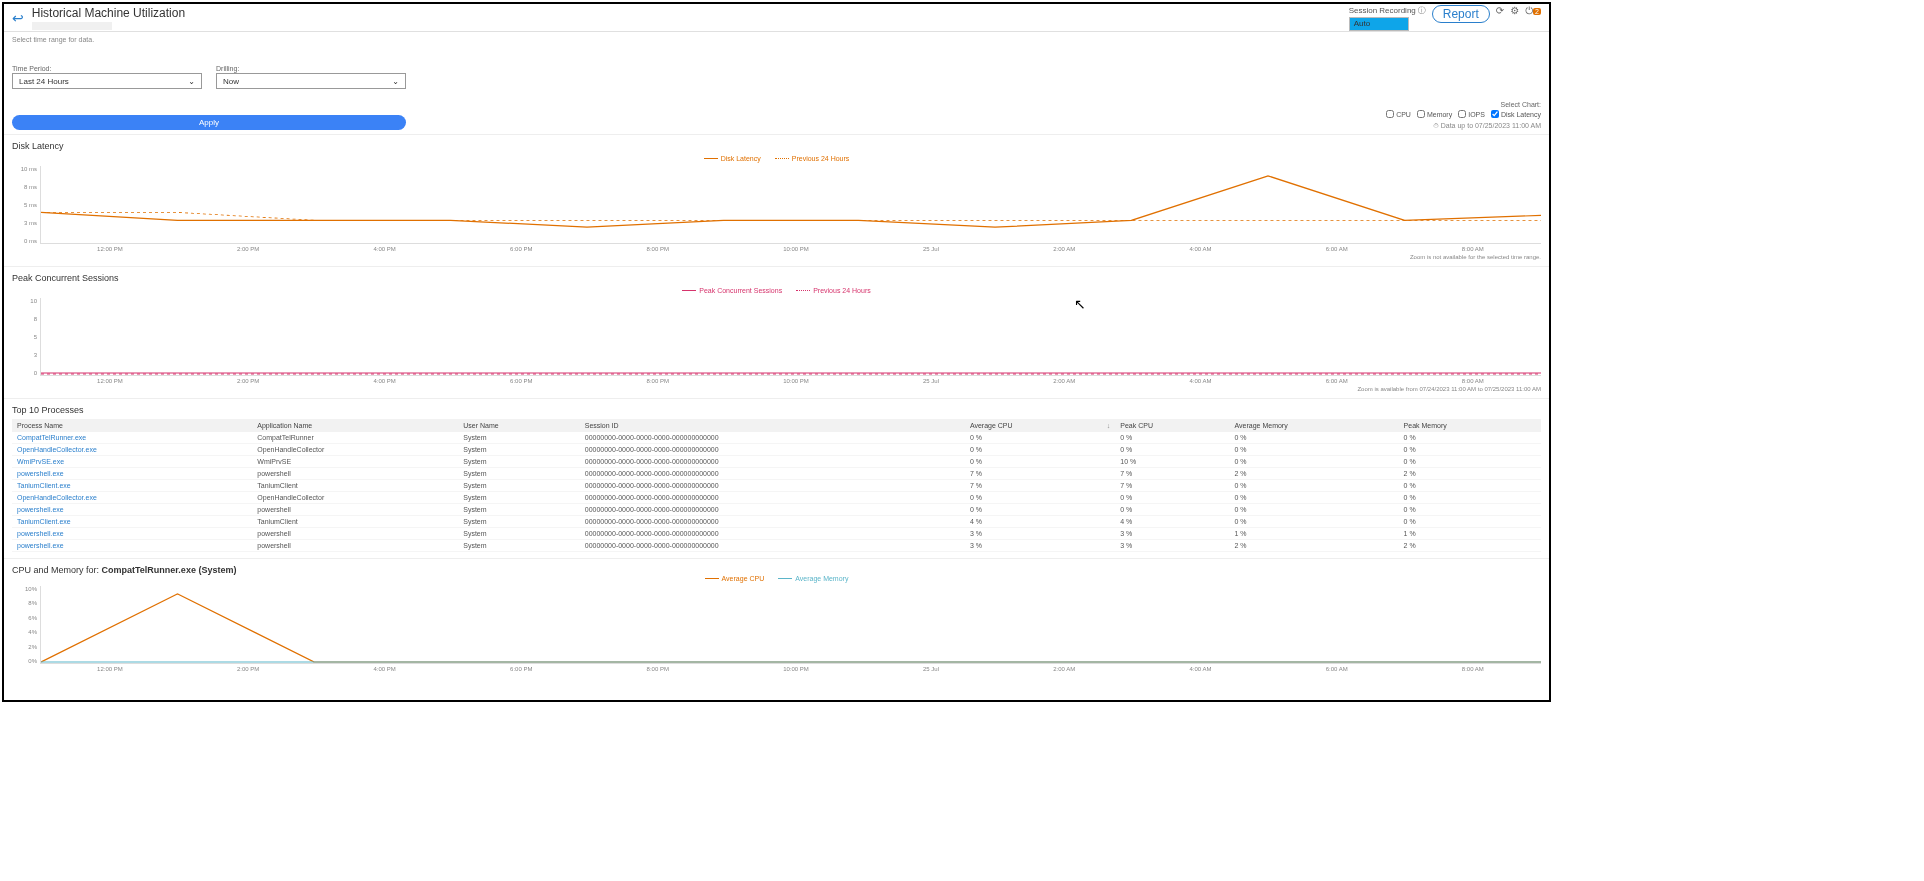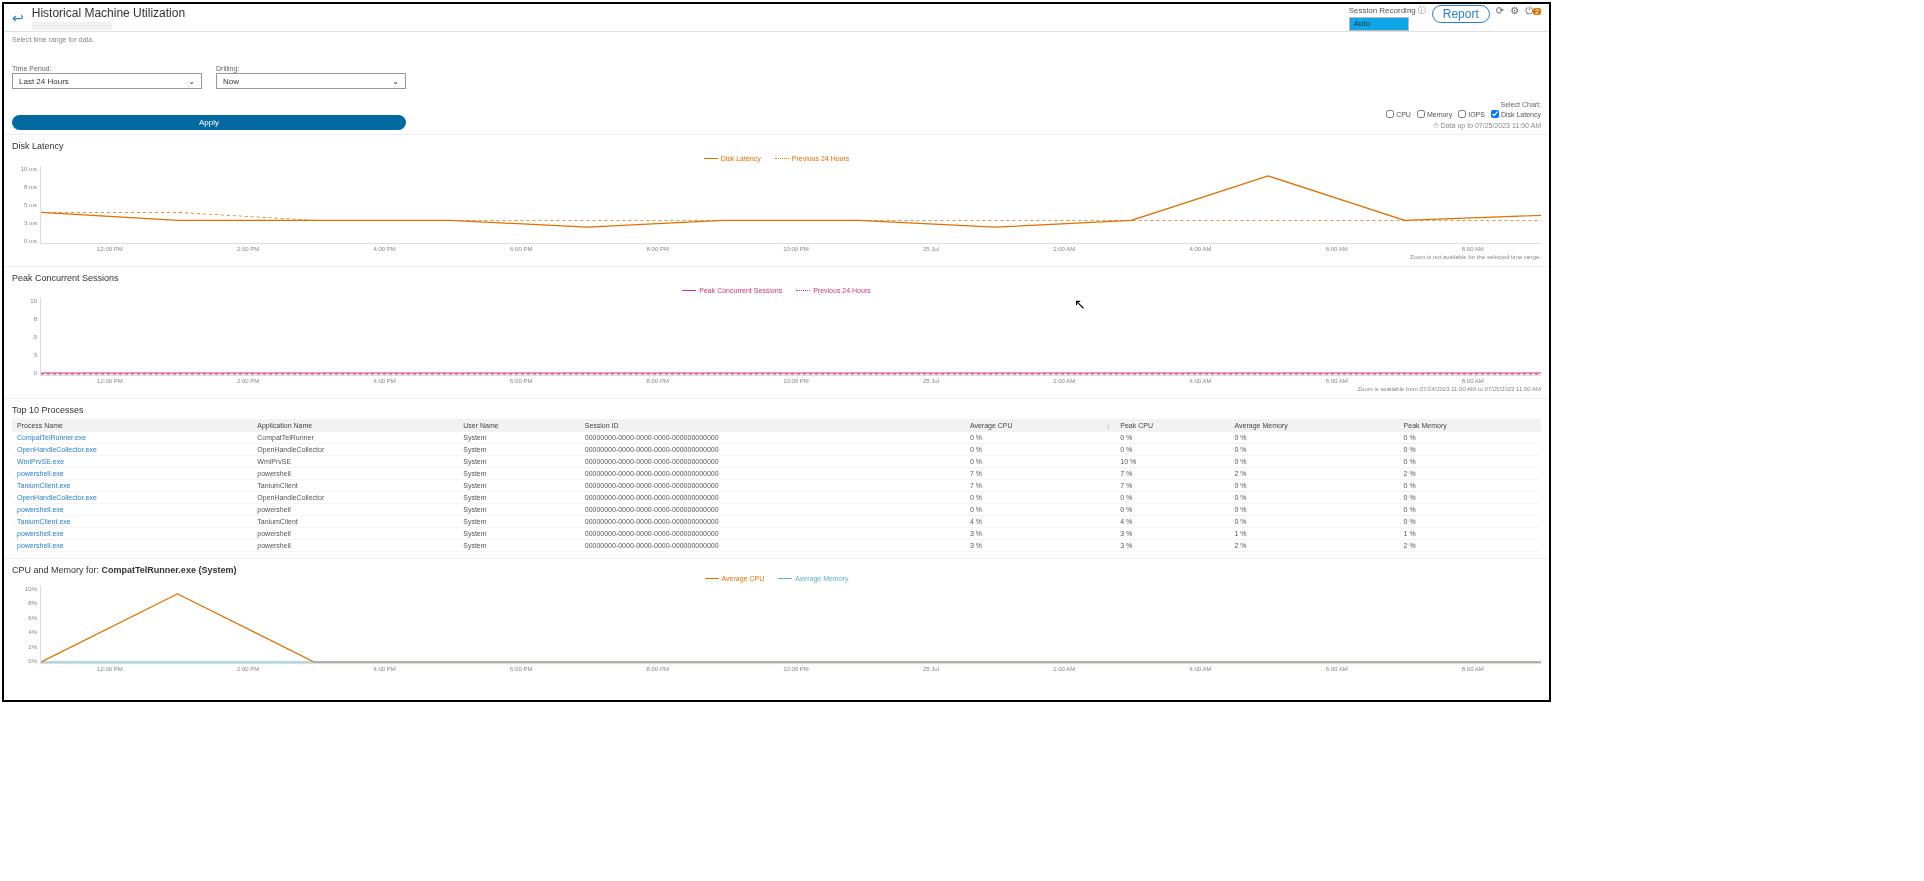--- a/index.html
+++ b/index.html
@@ -17,21 +17,21 @@
 .report-btn { border: 1px solid #2a7fcc; color: #2a7fcc; background: #fff; border-radius: 10px; padding: 1px 10px; font-size: 12px; cursor: pointer; }
 .hicon { color: #666; font-size: 10px; cursor: pointer; }
 .badge { background: #e07000; color: #fff; font-size: 7px; padding: 0 2px; border-radius: 2px; }
 .controls-row { display: flex; align-items: flex-end; justify-content: space-between; padding: 4px 8px; border-bottom: 1px solid #eee; }
 .controls-left { display: flex; flex-direction: column; gap: 20px; }
 .hint { font-size: 7px; color: #888; margin-bottom: 2px; }
 .selects-row { display: flex; gap: 14px; align-items: flex-end; }
 .sel-group { display: flex; flex-direction: column; gap: 1px; }
 .sel-label { font-size: 7px; color: #666; }
 .big-select { border: 1px solid #999; padding: 2px 6px; font-size: 8px; width: 190px; height: 16px; display: flex; justify-content: space-between; align-items: center; background: #fff; cursor: pointer; }
-.apply-btn { background: #0369a1; color: #fff; border: none; border-radius: 10px; padding: 3px 14px; font-size: 8px; cursor: pointer; margin-top: 6px; }
+.apply-btn { background: #3b82f6; color: #fff; border: none; border-radius: 10px; padding: 3px 14px; font-size: 8px; cursor: pointer; margin-top: 6px; }
 .controls-right { display: flex; flex-direction: column; align-items: flex-end; gap: 2px; }
 .sc-label { font-size: 7px; color: #666; }
 .chart-checks { display: flex; gap: 6px; }
 .chk { display: flex; align-items: center; gap: 2px; font-size: 7px; color: #555; }
 .chk input { width: 8px; height: 8px; }
 .data-time { font-size: 7px; color: #888; margin-top: 2px; }
 .section { padding: 6px 8px; border-bottom: 1px solid #eee; }
 .sec-title { font-size: 9px; font-weight: 500; margin-bottom: 4px; }
 .legend { display: flex; justify-content: center; gap: 14px; font-size: 7px; color: #666; margin-bottom: 4px; }
 .leg-item { display: flex; align-items: center; gap: 3px; }

